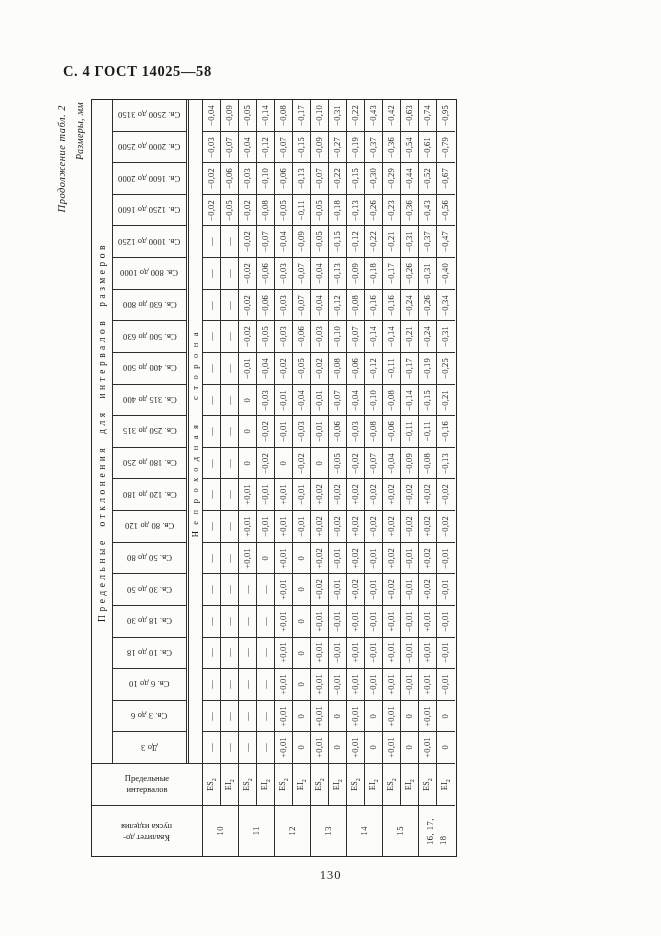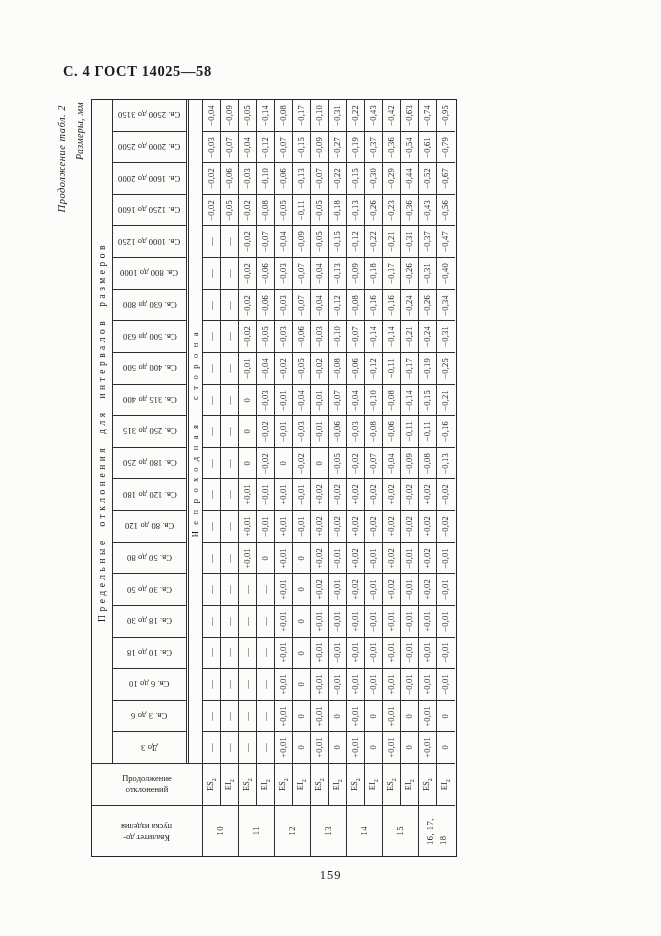--- a/index.html
+++ b/index.html
@@ -1006,22 +1006,22 @@
     <div class="c val" style="grid-area: 21 / 15;">
       <span class="vert">0</span>
     </div>
     <div class="c val" style="grid-area: 21 / 16;">
       <span class="vert">+0,01</span>
     </div>
     <div class="c val nr" style="grid-area: 21 / 17;">
       <span class="vert">0</span>
     </div>
     <div class="c dlabel" style="grid-area: 22 / 1 / auto / span 3;">
-      <div>Продолжение</div>
-      <div>отклонений</div>
+      <div>Предельные</div>
+      <div>интервалов</div>
     </div>
     <div class="c des" style="grid-area: 22 / 4;">
       <span class="vert">ES<sub>2</sub></span>
     </div>
     <div class="c des" style="grid-area: 22 / 5;">
       <span class="vert">EI<sub>2</sub></span>
     </div>
     <div class="c des" style="grid-area: 22 / 6;">
       <span class="vert">ES<sub>2</sub></span>
     </div>
@@ -1077,13 +1077,13 @@
       <span class="vert">14</span>
     </div>
     <div class="c grade nb" style="grid-area: 23 / 14 / auto / span 2;">
       <span class="vert">15</span>
     </div>
     <div class="c grade nb nr" style="grid-area: 23 / 16 / auto / span 2;">
       <span class="vert">16, 17,<br>18</span>
     </div>
   </div>
 
-<div id="page-number" class="abs">159</div>
+<div id="page-number" class="abs">130</div>
 
 </body></html>

